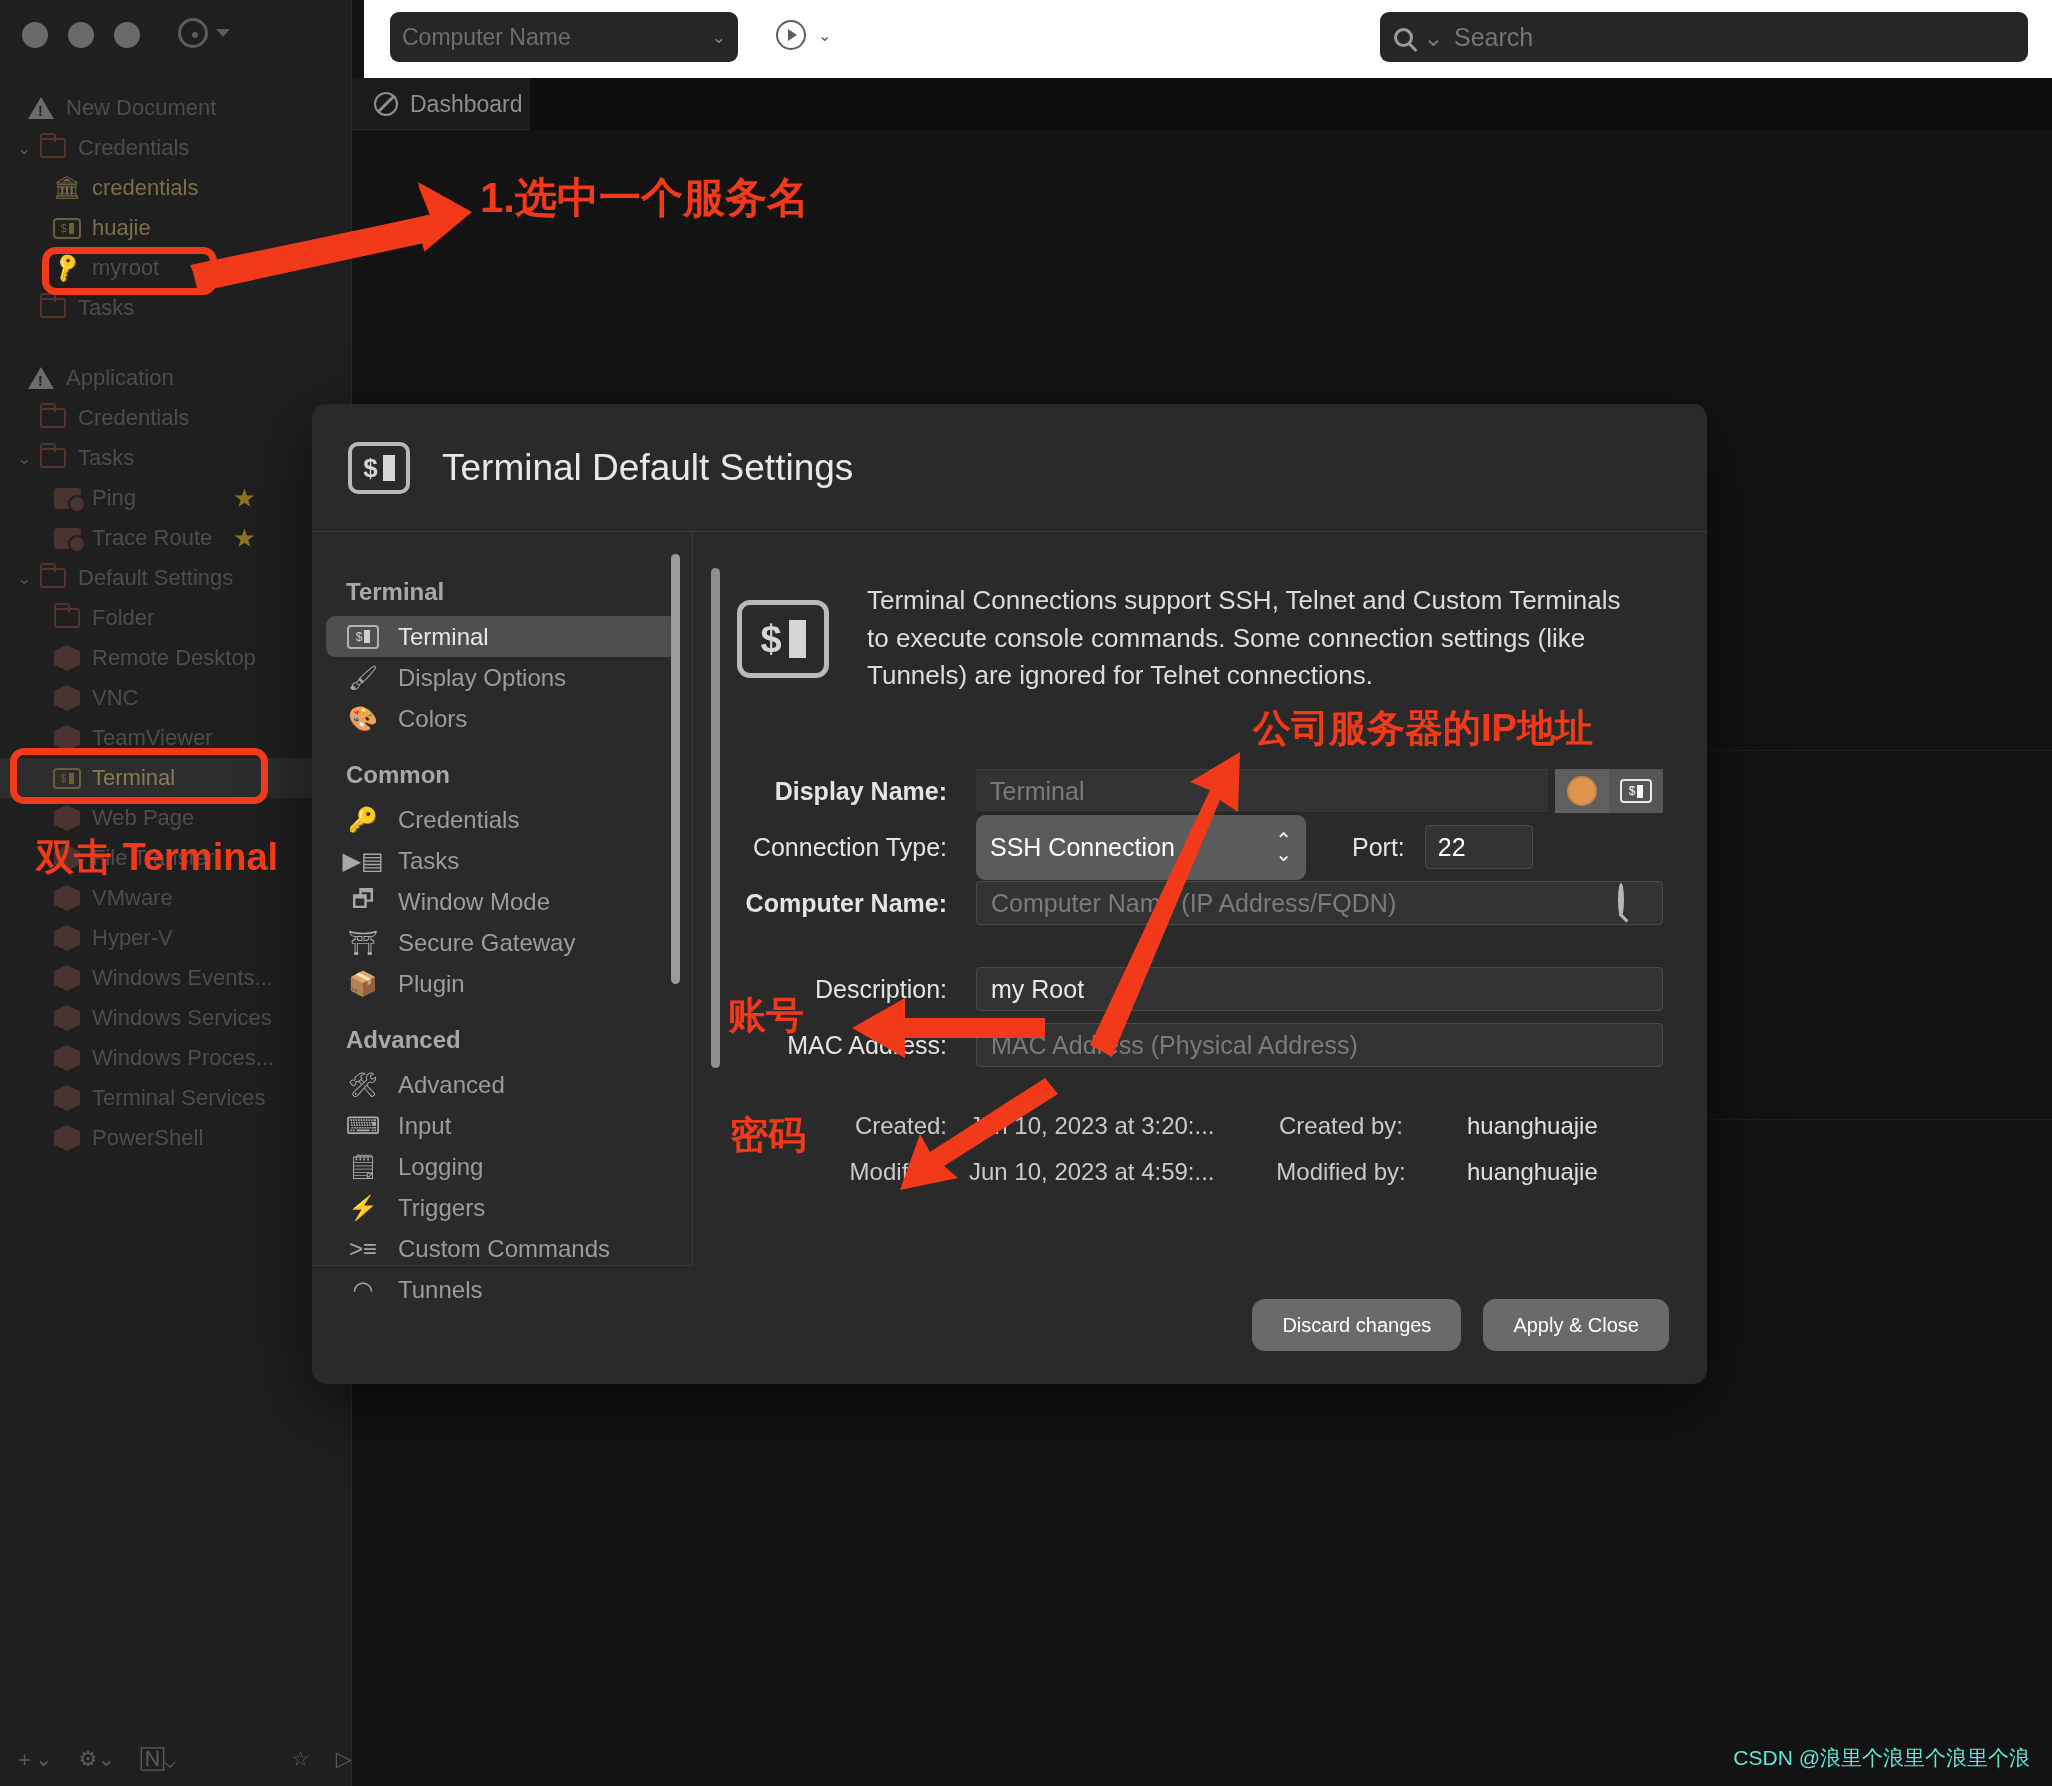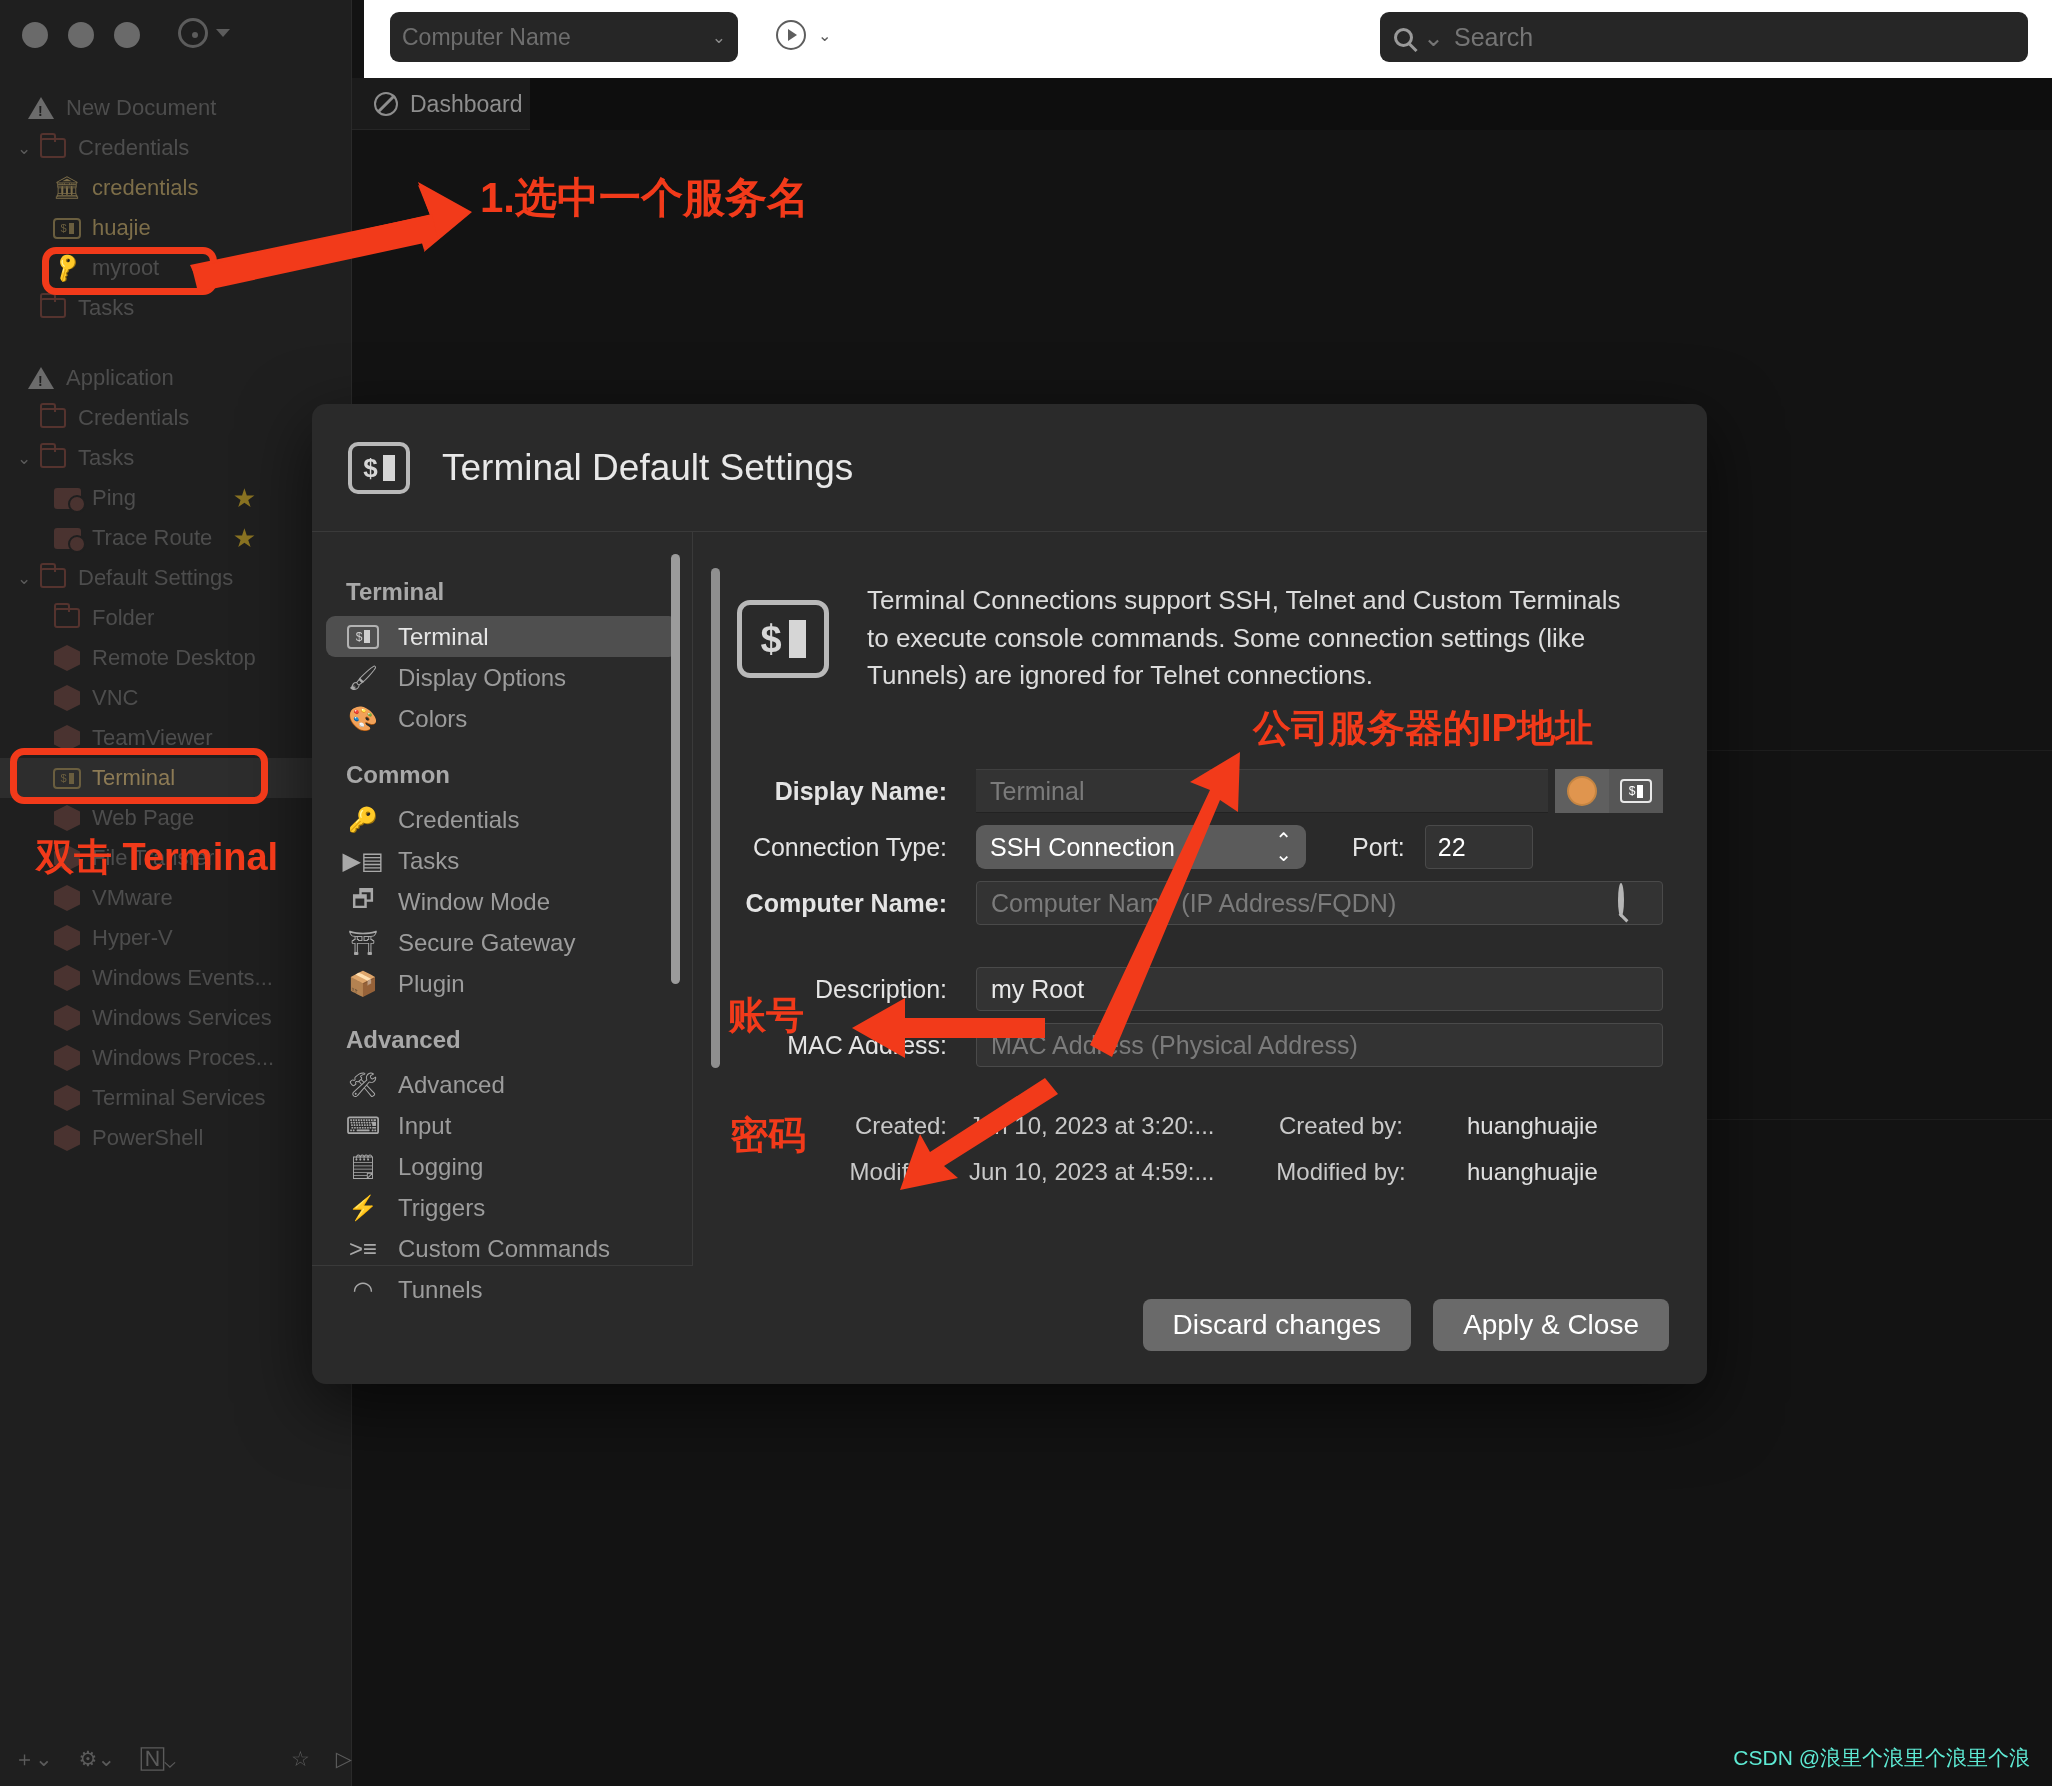--- a/index.html
+++ b/index.html
@@ -154,21 +154,21 @@
   .flabel.bold { font-weight: bold; }
   .finput {
     flex: 1; height: 44px; background: #333333; border-top: 1px solid #3f3f3f;
     border-bottom: 1px solid #222; display: flex; align-items: center; padding: 0 14px;
     color: #e8e8e8; font-size: 25px; position: relative;
   }
   .finput.ph { color: #7b7b7b; }
   .finput.boxed { border: 1px solid #4a4a4a; border-radius: 4px; }
   .fstack { display: flex; align-items: center; gap: 0; flex: 1; }
   .sel {
-    width: 330px; height: 44px; background: #5b5b5b; border-radius: 9px;
+    width: 330px; height: 65px; background: #5b5b5b; border-radius: 9px;
     display: flex; align-items: center; padding: 0 14px; color: #fff; font-size: 25px;
     justify-content: space-between;
   }
   .sel .ud { display: flex; flex-direction: column; gap: 3px; line-height: .55; font-size: 20px; color: #fff; }
   .port-label { margin-left: 46px; color: #e4e4e4; font-size: 25px; }
   .port-input { width: 108px; margin-left: 20px; height: 44px; background: #333; border: 1px solid #4a4a4a;
                 border-radius: 4px; display: flex; align-items: center; padding: 0 12px; color: #fff; font-size: 25px; }
   .swatches { display: flex; align-items: center; height: 44px; background: #565656; }
   .sw-dot { width: 54px; height: 44px; display: flex; align-items: center; justify-content: center; background:#5f5f5f; }
   .sw-dot .dot { width: 30px; height: 30px; border-radius: 50%; background: #e0954e; border: 2px solid #c58542; }
@@ -182,22 +182,22 @@
 
   .meta { margin-top: 30px; }
   .mrow { display: flex; align-items: center; height: 46px; font-size: 24px; color: #c9c9c9; }
   .mlab { width: 232px; text-align: right; padding-right: 22px; }
   .mval { width: 268px; }
   .mlab2 { width: 230px; text-align: center; padding-right: 22px; }
   .mval2 { color: #e0e0e0; }
 
   .dlg-foot { position: absolute; left: 0; right: 0; bottom: 0; height: 118px; display: flex;
               align-items: center; justify-content: flex-end; gap: 22px; padding-right: 38px; }
-  .btn { height: 52px; padding: 10px 30px; border-radius: 8px; background: #6a6a6a; color: #fff;
-         font-size: 28px; display: flex; align-items: center; justify-content: center; }
+  .btn { height: 52px; padding: 10px 30px; border-radius: 13px; background: #6a6a6a; color: #fff;
+         font-size: 20px; display: flex; align-items: center; justify-content: center; }
 
   
   .cscroll { position: absolute; left: 18px; top: 36px; width: 9px; height: 500px; background: #8f8f8f; border-radius: 5px; }
 
   
   .anno { position: absolute; color: #f23a1a; font-weight: bold; white-space: nowrap; }
   .anno-1 { left: 480px; top: 170px; font-size: 42px; }
   .anno-2 { left: 36px; top: 832px; font-size: 38px; }
   .anno-3 { left: 1253px; top: 703px; font-size: 38px; }
   .anno-4 { left: 728px; top: 990px; font-size: 38px; }

